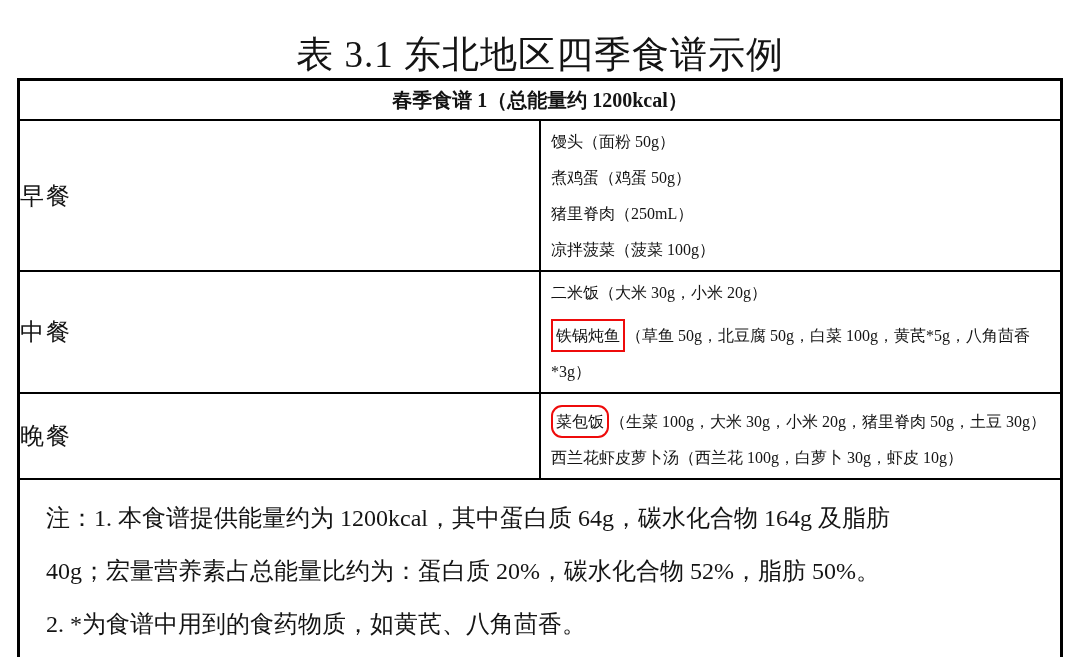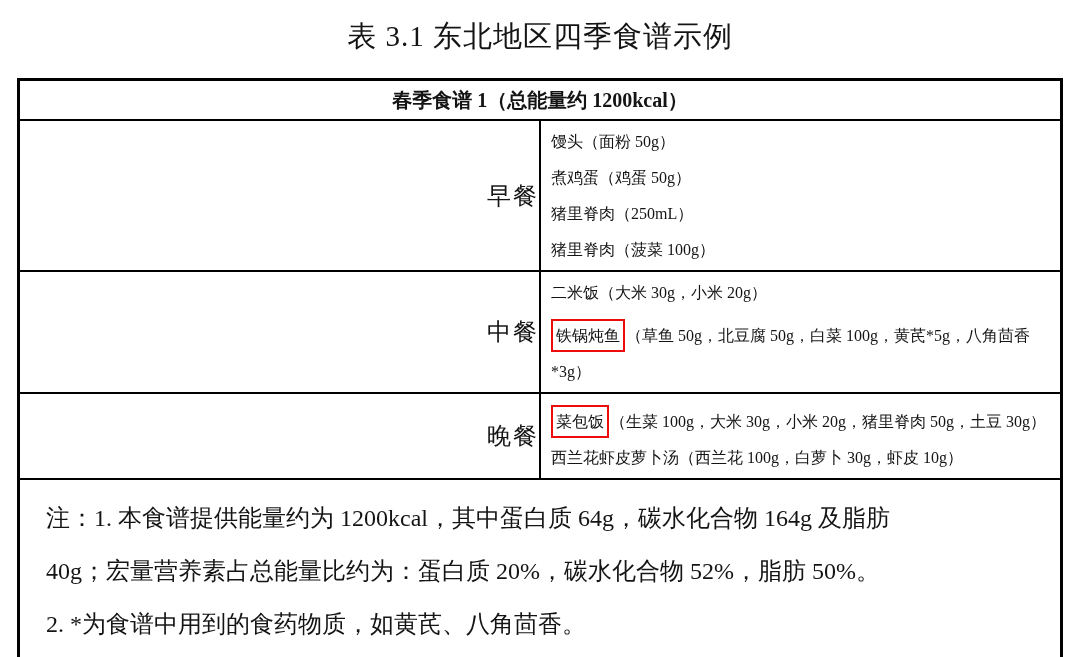--- a/index.html
+++ b/index.html
@@ -6,23 +6,23 @@
   body {
     width: 1080px; height: 657px;
     background: #ffffff;
     color: #141414;
     font-family: "Liberation Serif", "DejaVu Serif", serif;
     position: relative;
     overflow: hidden;
   }
   .caption {
     position: absolute;
-    top: 17px; left: 0; width: 100%;
+    top: 30px; left: 0; width: 100%;
     text-align: center;
-    font-size: 29px;
+    font-size: 37px;
     letter-spacing: 1px;
     white-space: pre;
   }
   .tablewrap {
     position: absolute;
     left: 17px; top: 78px;
     width: 1046px;
   }
   table.recipe {
     border-collapse: collapse;
@@ -34,21 +34,21 @@
   td.hdr {
     text-align: center;
     font-weight: bold;
     font-size: 20px;
     height: 36px;
     line-height: 36px;
     padding: 1px 0;
   }
   td.label {
     width: 172px;
-    text-align: right;
+    text-align: left;
     font-size: 24px;
     padding: 2px 0;
     letter-spacing: 2px;
   }
   td.content {
     font-size: 16px;
     padding: 3px 10px 2px 10px;
     line-height: 36px;
   }
   .line { line-height: 36px; white-space: nowrap; }
@@ -78,35 +78,35 @@
       <tr>
         <td class="hdr" colspan="2">春季食谱 1（总能量约 1200kcal）</td>
       </tr>
 
       <tr>
           <td class="label">早餐</td>
           <td class="content">
             <div class="line">馒头（面粉 50g）</div>
             <div class="line">煮鸡蛋（鸡蛋 50g）</div>
             <div class="line">猪里脊肉（250mL）</div>
-            <div class="line">猪里脊肉（菠菜 100g）</div>
+            <div class="line">凉拌菠菜（菠菜 100g）</div>
           </td>
         </tr>
         <tr>
           <td class="label">中餐</td>
           <td class="content">
             <div class="line">二米饭（大米 30g，小米 20g）</div>
             <div class="line"><span class="boxed" style="border-color: rgb(238, 11, 11);">铁锅炖鱼</span>（草鱼 50g，北豆腐 50g，白菜 100g，黄芪*5g，八角茴香</div>
             <div class="line">*3g）</div>
           </td>
         </tr>
         <tr>
           <td class="label">晚餐</td>
           <td class="content">
-            <div class="line"><span class="boxed" style="border-color: rgb(238, 11, 11);">菜包饭</span>（生菜 100g，大米 30g，小米 20g，猪里脊肉 50g，土豆 30g）</div>
+            <div class="line"><span class="boxed" style="border-color: rgb(238, 11, 11); border-radius: 11px;">菜包饭</span>（生菜 100g，大米 30g，小米 20g，猪里脊肉 50g，土豆 30g）</div>
             <div class="line">西兰花虾皮萝卜汤（西兰花 100g，白萝卜 30g，虾皮 10g）</div>
           </td>
         </tr>
         <tr id="notes-row">
         <td class="notes" colspan="2">
           <p>注：1. 本食谱提供能量约为 1200kcal，其中蛋白质 64g，碳水化合物 164g 及脂肪</p>
           <p>40g；宏量营养素占总能量比约为：蛋白质 20%，碳水化合物 52%，脂肪 50%。</p>
           <p>2. *为食谱中用到的食药物质，如黄芪、八角茴香。</p>
         </td>
       </tr>

